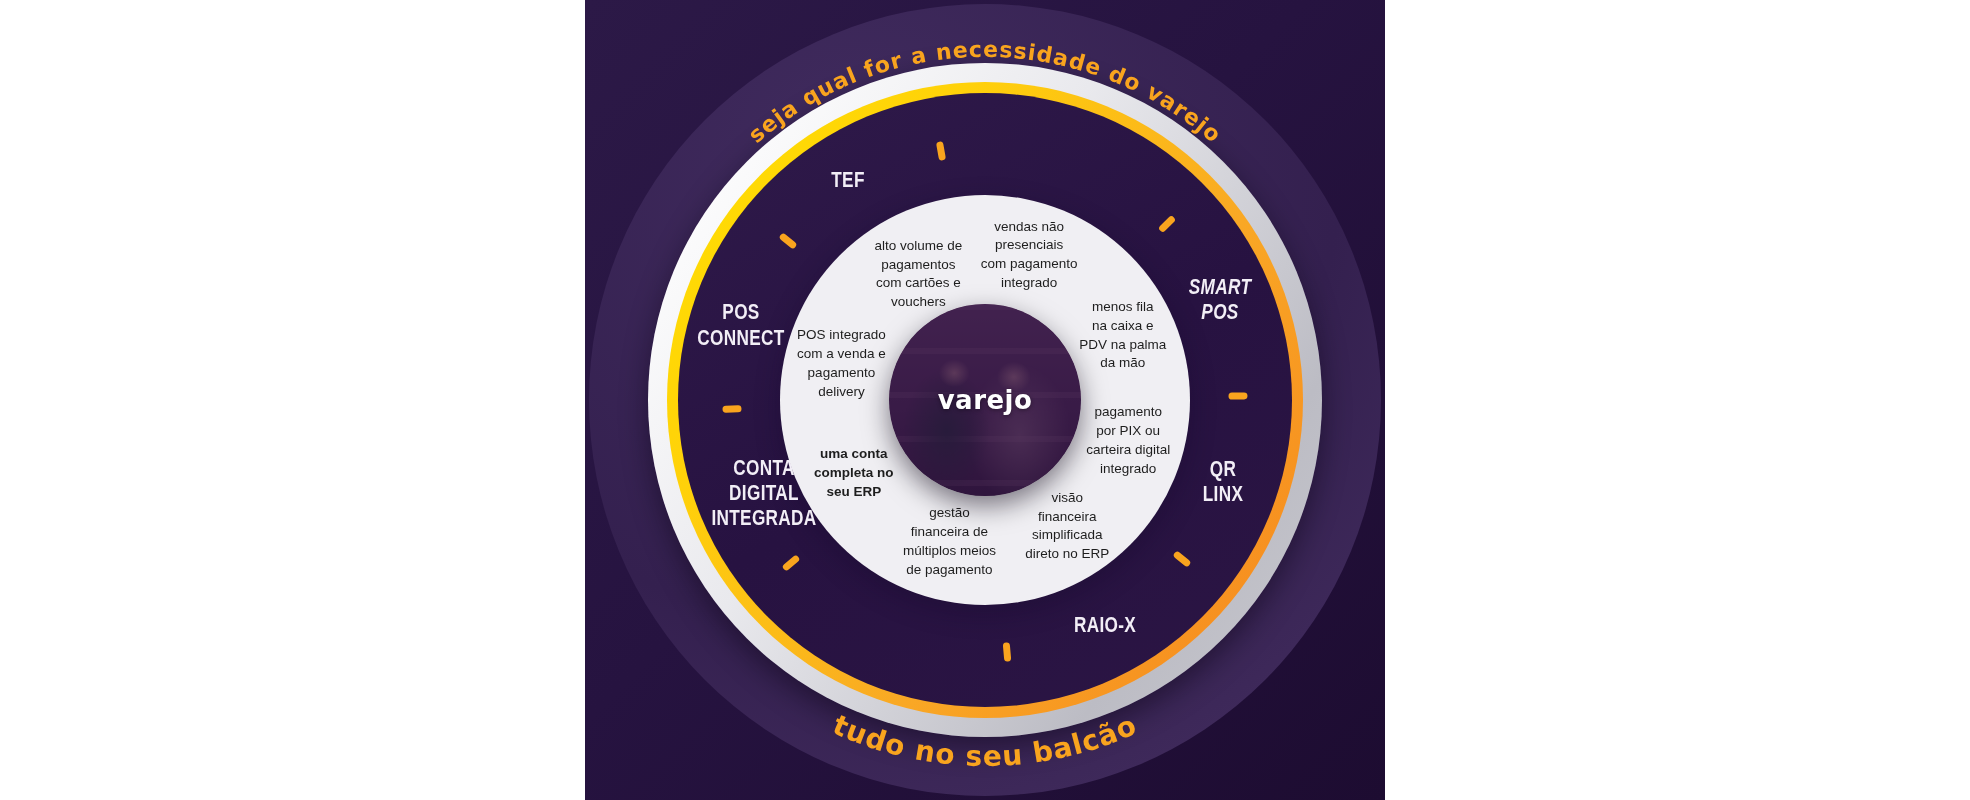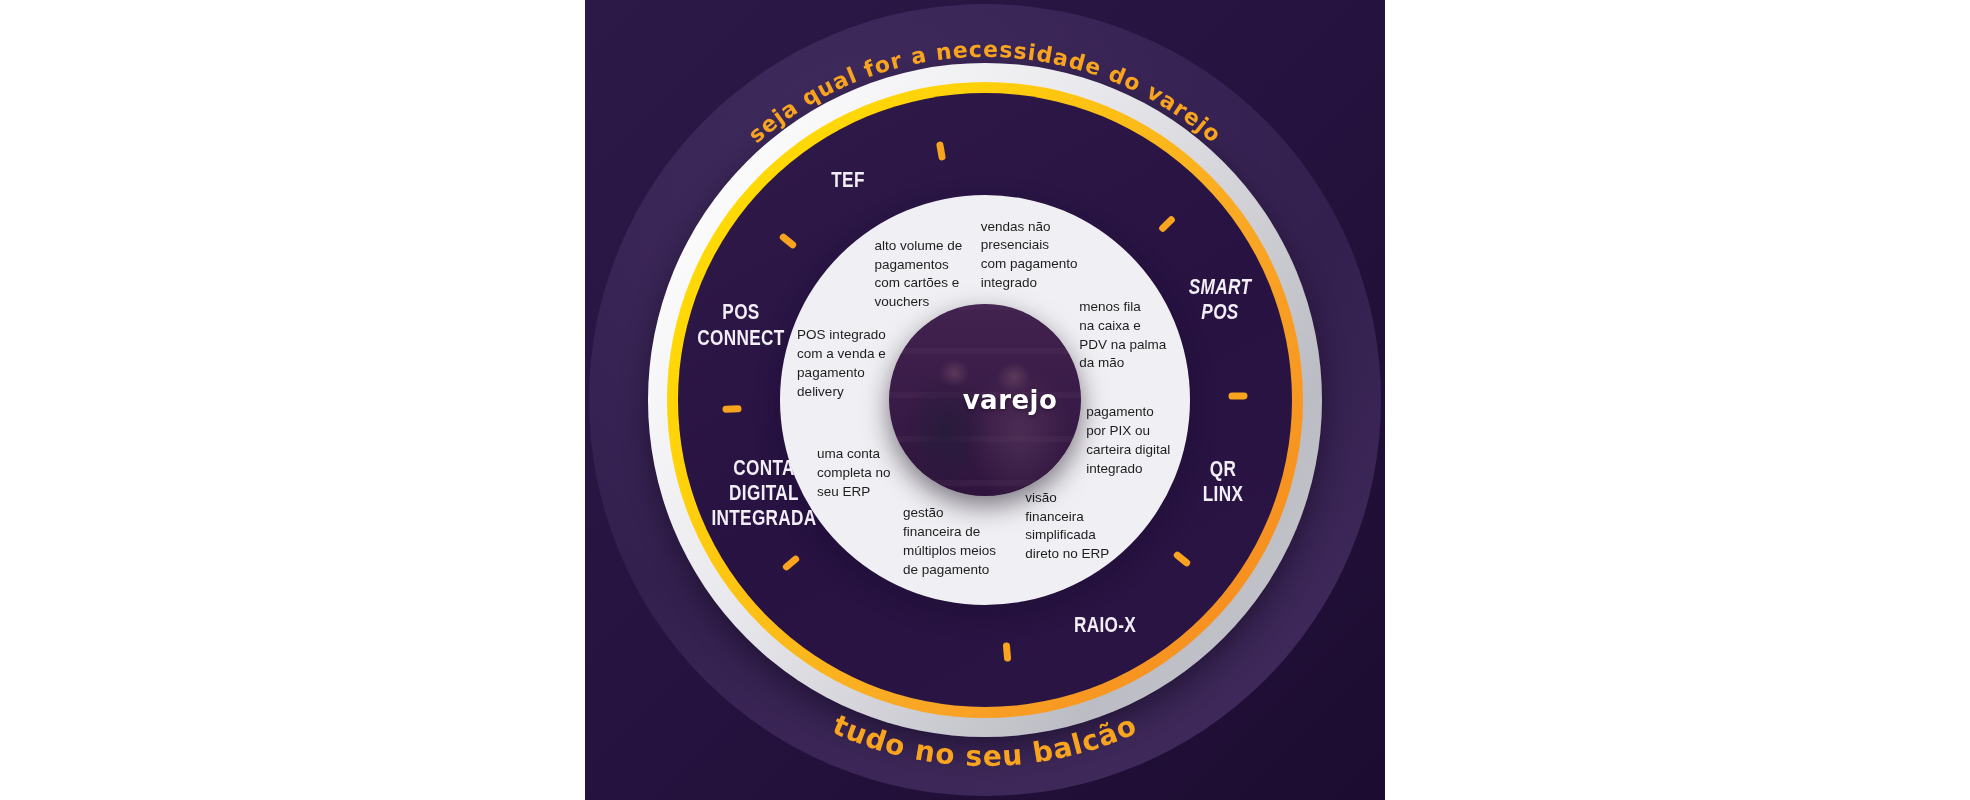--- a/index.html
+++ b/index.html
@@ -35,37 +35,37 @@
   .arc-top{font-size:22px;letter-spacing:1px;}
   .arc-bottom{font-size:28px;letter-spacing:1px;}
 
   #radial-items{position:absolute;inset:0;}
   .product-label{position:absolute;transform:translate(-50%,-50%);
     color:var(--label-white);font-weight:700;font-size:21.5px;line-height:1.18;
     text-align:center;white-space:pre-line;letter-spacing:.4px;}
   .product-label .cond{display:inline-block;transform:scaleX(.8);transform-origin:center;}
   .benefit{position:absolute;transform:translate(-50%,-50%);
     color:var(--benefit-text);font-size:13.5px;line-height:1.4;font-weight:400;
-    text-align:left;white-space:pre-line;width:max-content;}
+    text-align:center;white-space:pre-line;width:max-content;}
   .tick{position:absolute;width:7px;height:19px;border-radius:4px;background:var(--orange);}
 
   .center-circle{width:192px;height:192px;overflow:hidden;z-index:5;
     box-shadow:0 10px 26px rgba(8,2,18,.5);
     background:linear-gradient(180deg,#4a2a50 0%,#381c40 55%,#24102c 100%);}
   .photo{position:absolute;inset:0;border-radius:50%;
     background:
       radial-gradient(22px 20px at 34% 36%, rgba(205,155,140,.45), rgba(205,155,140,0) 70%),
       radial-gradient(60px 85px at 30% 66%, rgba(18,30,38,.85), rgba(18,30,38,0) 72%),
       radial-gradient(24px 22px at 65% 38%, rgba(215,165,150,.4), rgba(215,165,150,0) 70%),
       radial-gradient(70px 95px at 68% 68%, rgba(125,95,115,.55), rgba(125,95,115,0) 74%),
       repeating-linear-gradient(180deg, rgba(140,100,130,.18) 0 6px, rgba(0,0,0,0) 6px 44px);}
   .photo-tint{position:absolute;inset:0;border-radius:50%;background:rgba(58,26,78,.5);}
   .center-label{position:absolute;left:50%;top:50%;transform:translate(-50%,-50%);
     color:#ffffff;font-weight:700;font-size:26px;letter-spacing:.5px;z-index:2;
-    font-family:"DejaVu Sans", sans-serif;text-shadow:0 1px 4px rgba(0,0,0,.4);margin-left:25px;}
+    font-family:"DejaVu Sans", sans-serif;text-shadow:0 1px 4px rgba(0,0,0,.4);}
 </style>
 </head>
 <body>
 
 <div class="stage">
   <div class="bg-square"></div>
   <div class="layer big-circle"></div>
   <div class="layer ring-silver"></div>
   <div class="layer ring-yellow"></div>
   <div class="layer ring-dark"></div>
@@ -111,21 +111,21 @@
 financeira
 simplificada
 direto no ERP</div>
       <div class="benefit" style="left: 356.437px; top: 542.489px; margin-left: 8px;">gestão
 financeira de
 múltiplos meios
 de pagamento</div>
       <div class="product-label" style="left: 179.079px; top: 493.775px;"><span class="cond">CONTA
 DIGITAL
 INTEGRADA</span></div>
-      <div class="benefit" style="left: 268.807px; top: 472.721px;">uma conta
+      <div class="benefit" style="left: 268.807px; top: 472.721px; font-weight: bold;">uma conta
 completa no
 seu ERP</div>
       <div class="product-label" style="left: 156.142px; top: 325.445px;"><span class="cond">POS
 CONNECT</span></div>
       <div class="benefit" style="left: 256.396px; top: 364.196px;">POS integrado
 com a venda e
 pagamento
 delivery</div>
       <div class="tick" style="transform: translate(-50%, -50%) rotate(350deg); left: 356.067px; top: 150.844px;"></div>
       <div class="tick" style="transform: translate(-50%, -50%) rotate(46deg); left: 581.993px; top: 224.251px;"></div>

